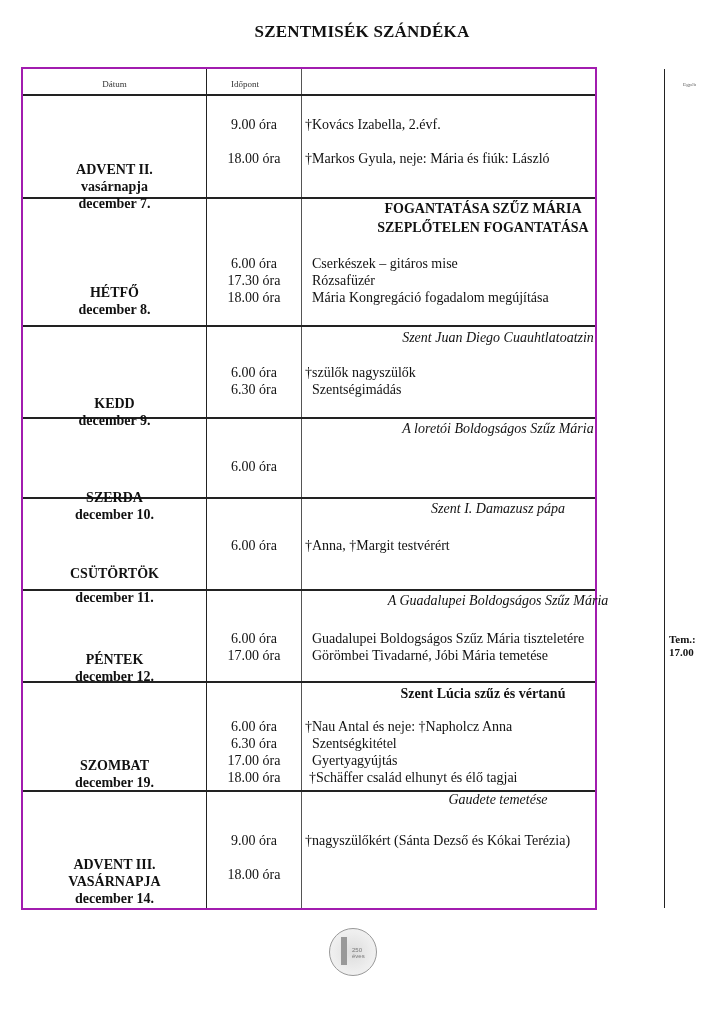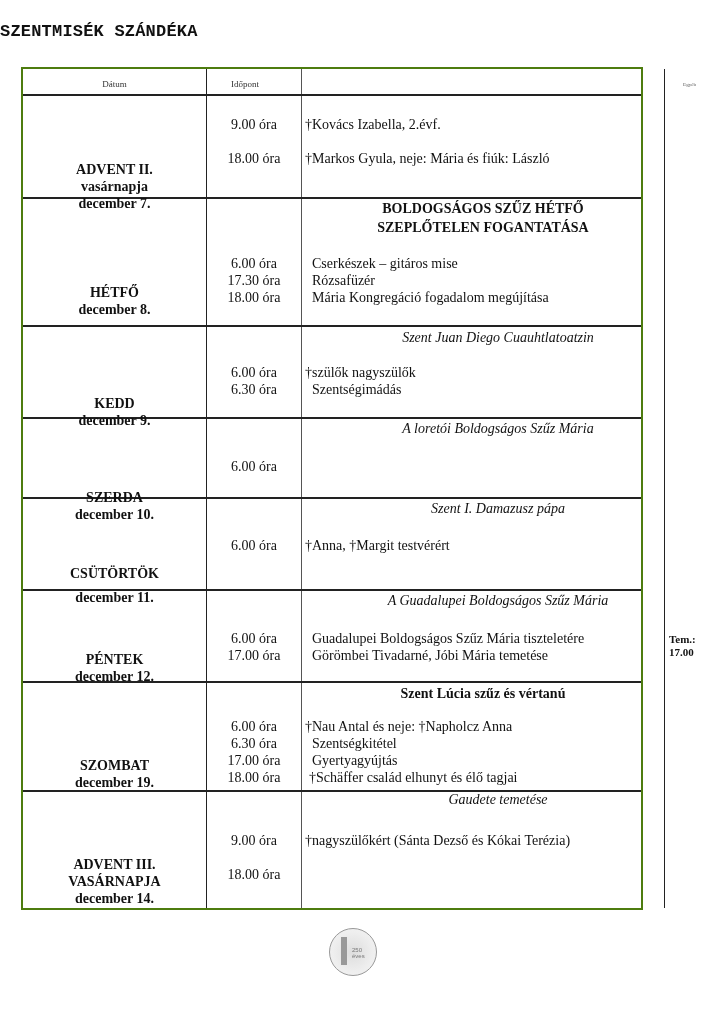--- a/index.html
+++ b/index.html
@@ -1,18 +1,18 @@
 <!DOCTYPE html>
 <html><head>
 <meta charset="utf-8">
 <style>
   html, body { margin:0; padding:0; background:#fff; }
   body { width:724px; height:1024px; position:relative; font-family:"Liberation Serif", serif; color:#111; overflow:hidden; }
-  .title { position:absolute; top:22px; left:0; width:724px; text-align:left; font-weight:bold; font-size:17px; letter-spacing:0.2px;font-family:Liberation Mono, monospace; }
-  .tbl { position:absolute; left:21px; top:67px; width:622px; height:843px; border:2px solid #4d7c0f; box-sizing:border-box; }
+  .title { position:absolute; top:22px; left:0; width:724px; text-align:center; font-weight:bold; font-size:17px; letter-spacing:0.2px; }
+  .tbl { position:absolute; left:21px; top:67px; width:576px; height:843px; border:2px solid #a21caf; box-sizing:border-box; }
   .vline { position:absolute; top:0; bottom:0; width:1px; background:#222; }
   .hline { position:absolute; left:0; right:0; height:2px; background:#222; }
   .cell { position:absolute; box-sizing:border-box; }
   .hdr { font-size:9px; color:#333; text-align:center; }
   .egyeb-hdr { font-size:5px; color:#555; text-align:center; }
   .date { text-align:center; font-weight:bold; font-size:14px; line-height:17px;margin-top:39px; }
   .time { text-align:center; font-size:14px; line-height:17px; }
   .int { font-size:14px; line-height:17px; white-space:nowrap; }
   .feast-b { text-align:center; font-weight:bold; font-size:14px; line-height:19px; }
   .feast-i { text-align:center; font-style:italic; font-size:14px; line-height:17px; }
@@ -58,21 +58,21 @@
     </div>
     <div class="cell int" style="left:282px;top:47px;">
       <div>†Kovács Izabella, 2.évf.</div>
       <div style="height:17px"></div>
       <div>†Markos Gyula, neje: Mária és fiúk: László</div>
     </div>
   </div>
 
   <div>
     <div class="cell feast-b" style="left:279px;width:362px;top:130px;">
-      <div>BOLDOGSÁGOS SZŰZ HÉTFŐ</div>
+      <div>FOGANTATÁSA SZŰZ MÁRIA</div>
       <div>SZEPLŐTELEN FOGANTATÁSA</div>
     </div>
     <div class="cell date" style="left:0;width:183px;top:176px;">
       <div>HÉTFŐ</div>
       <div>december 8.</div>
     </div>
     <div class="cell time" style="left:184px;width:94px;top:186px;">
       <div>6.00 óra</div>
       <div>17.30 óra</div>
       <div>18.00 óra</div>

